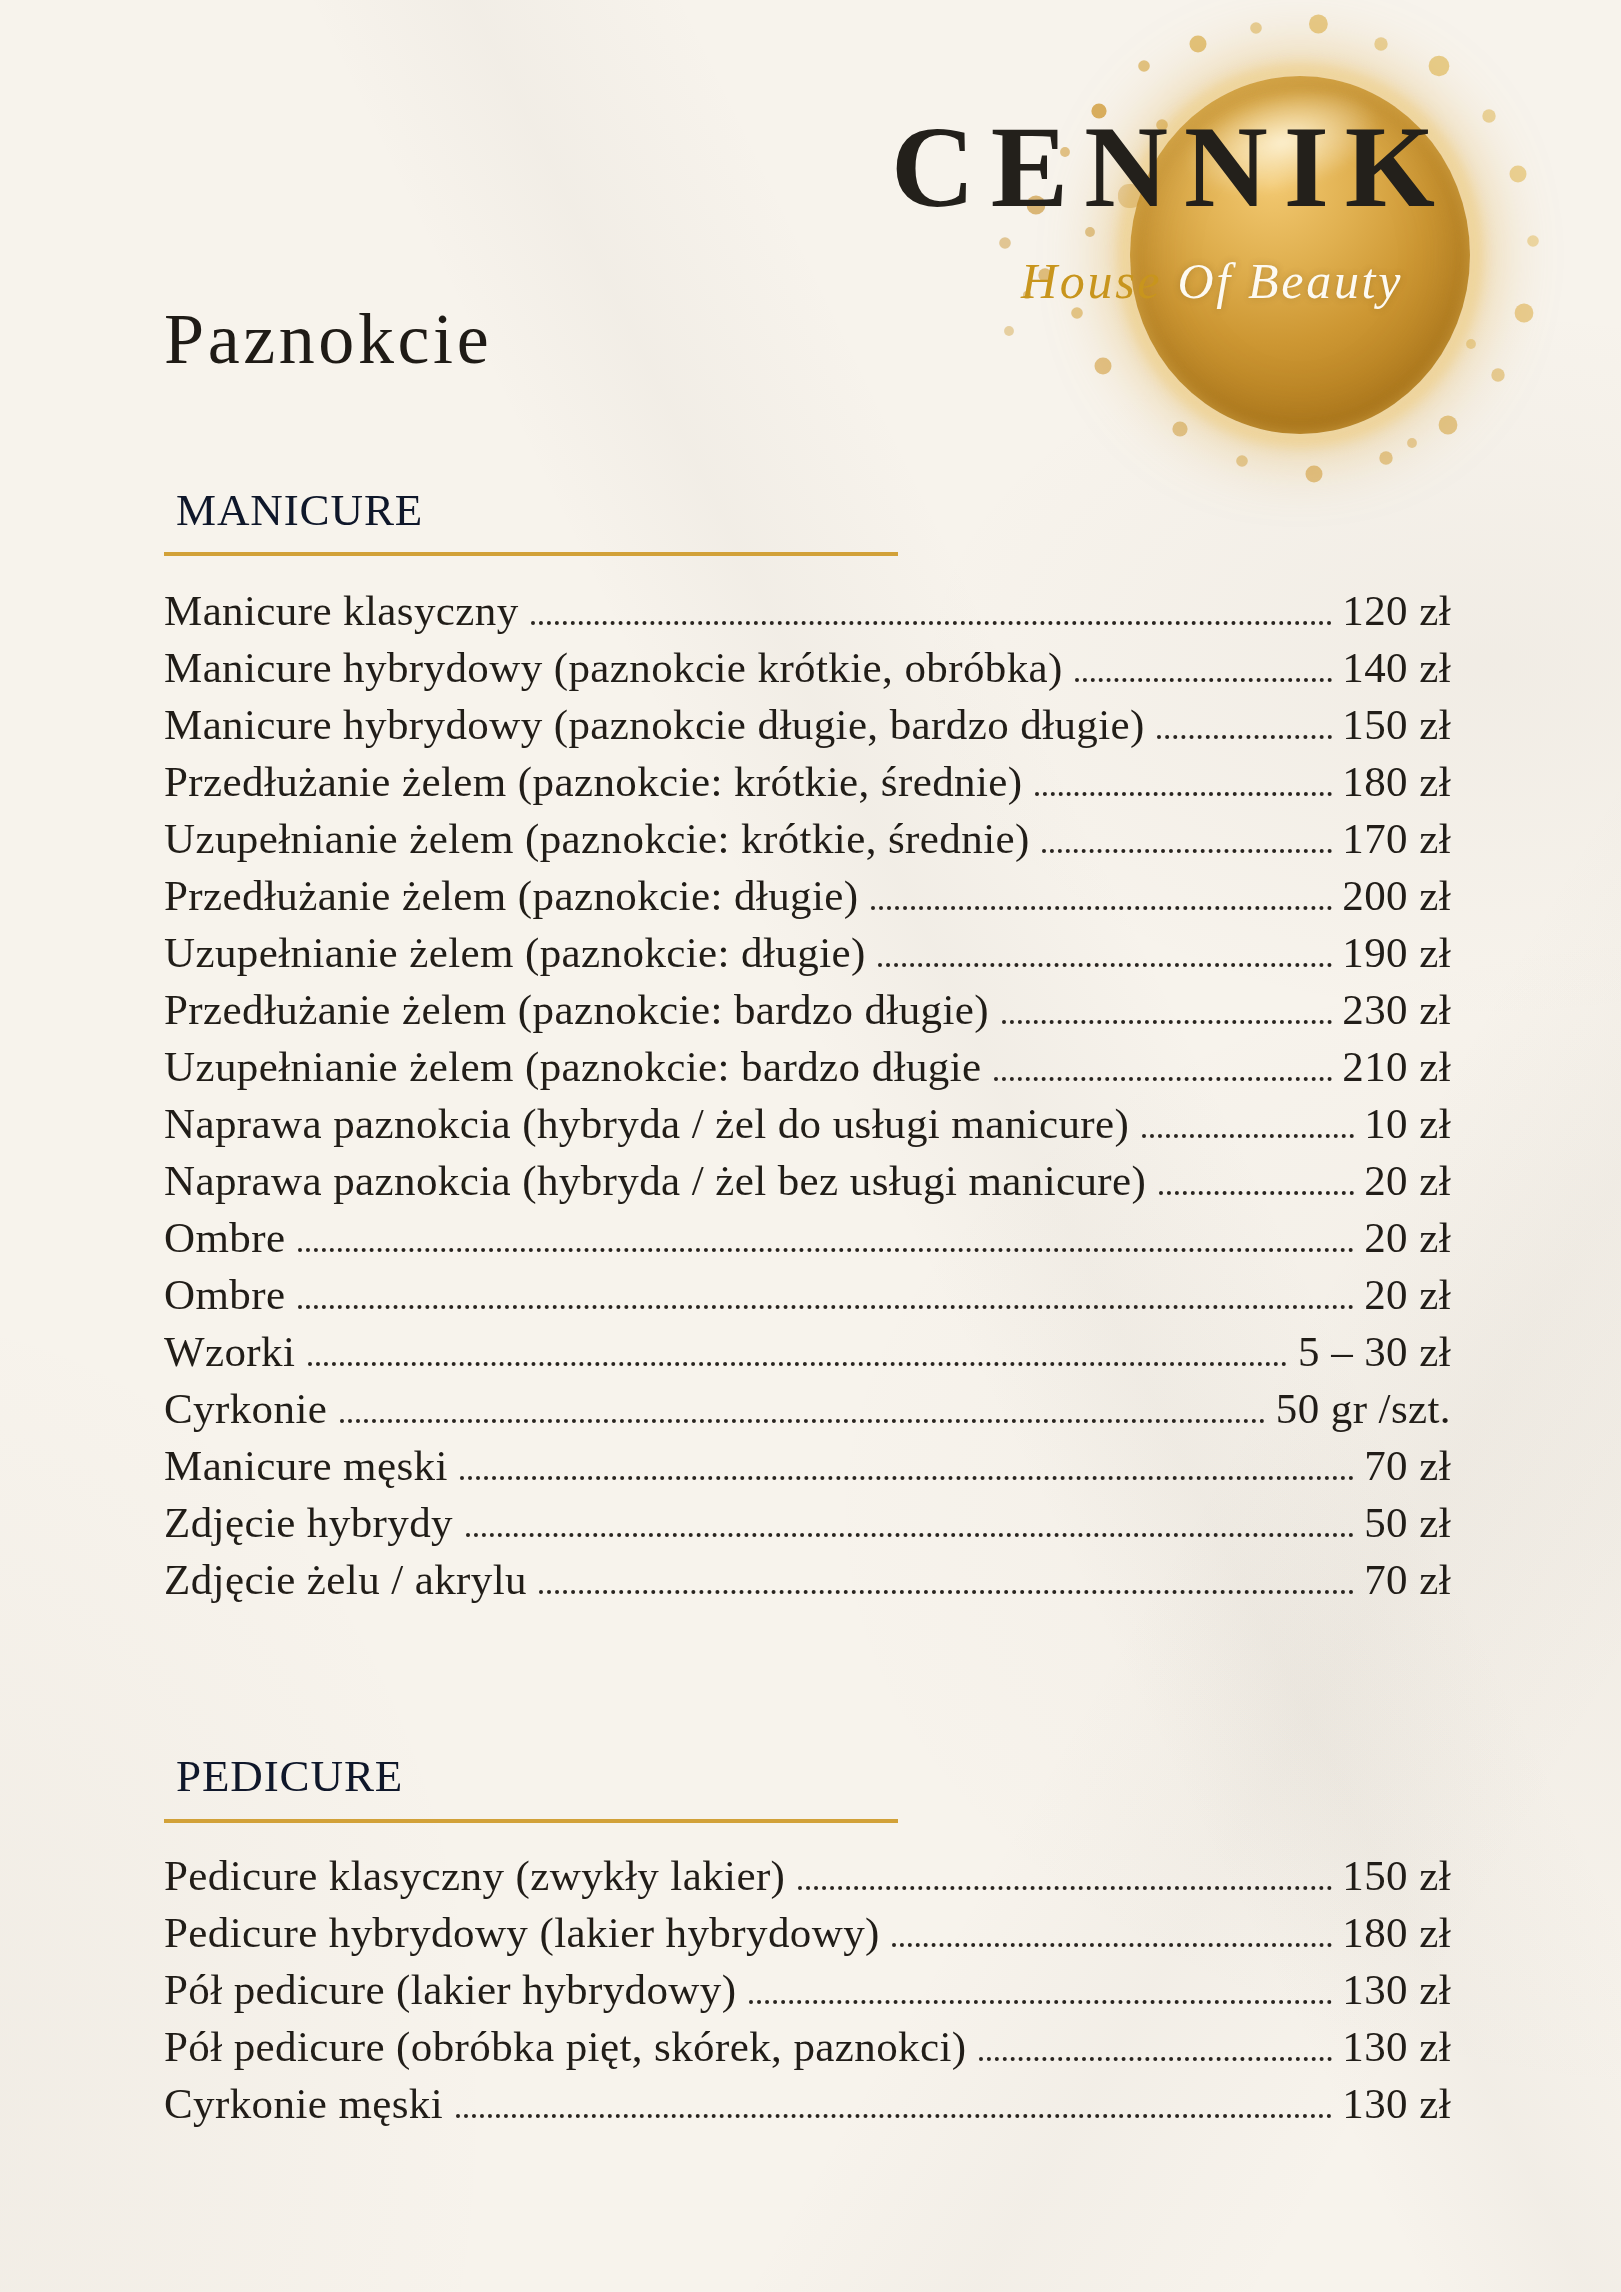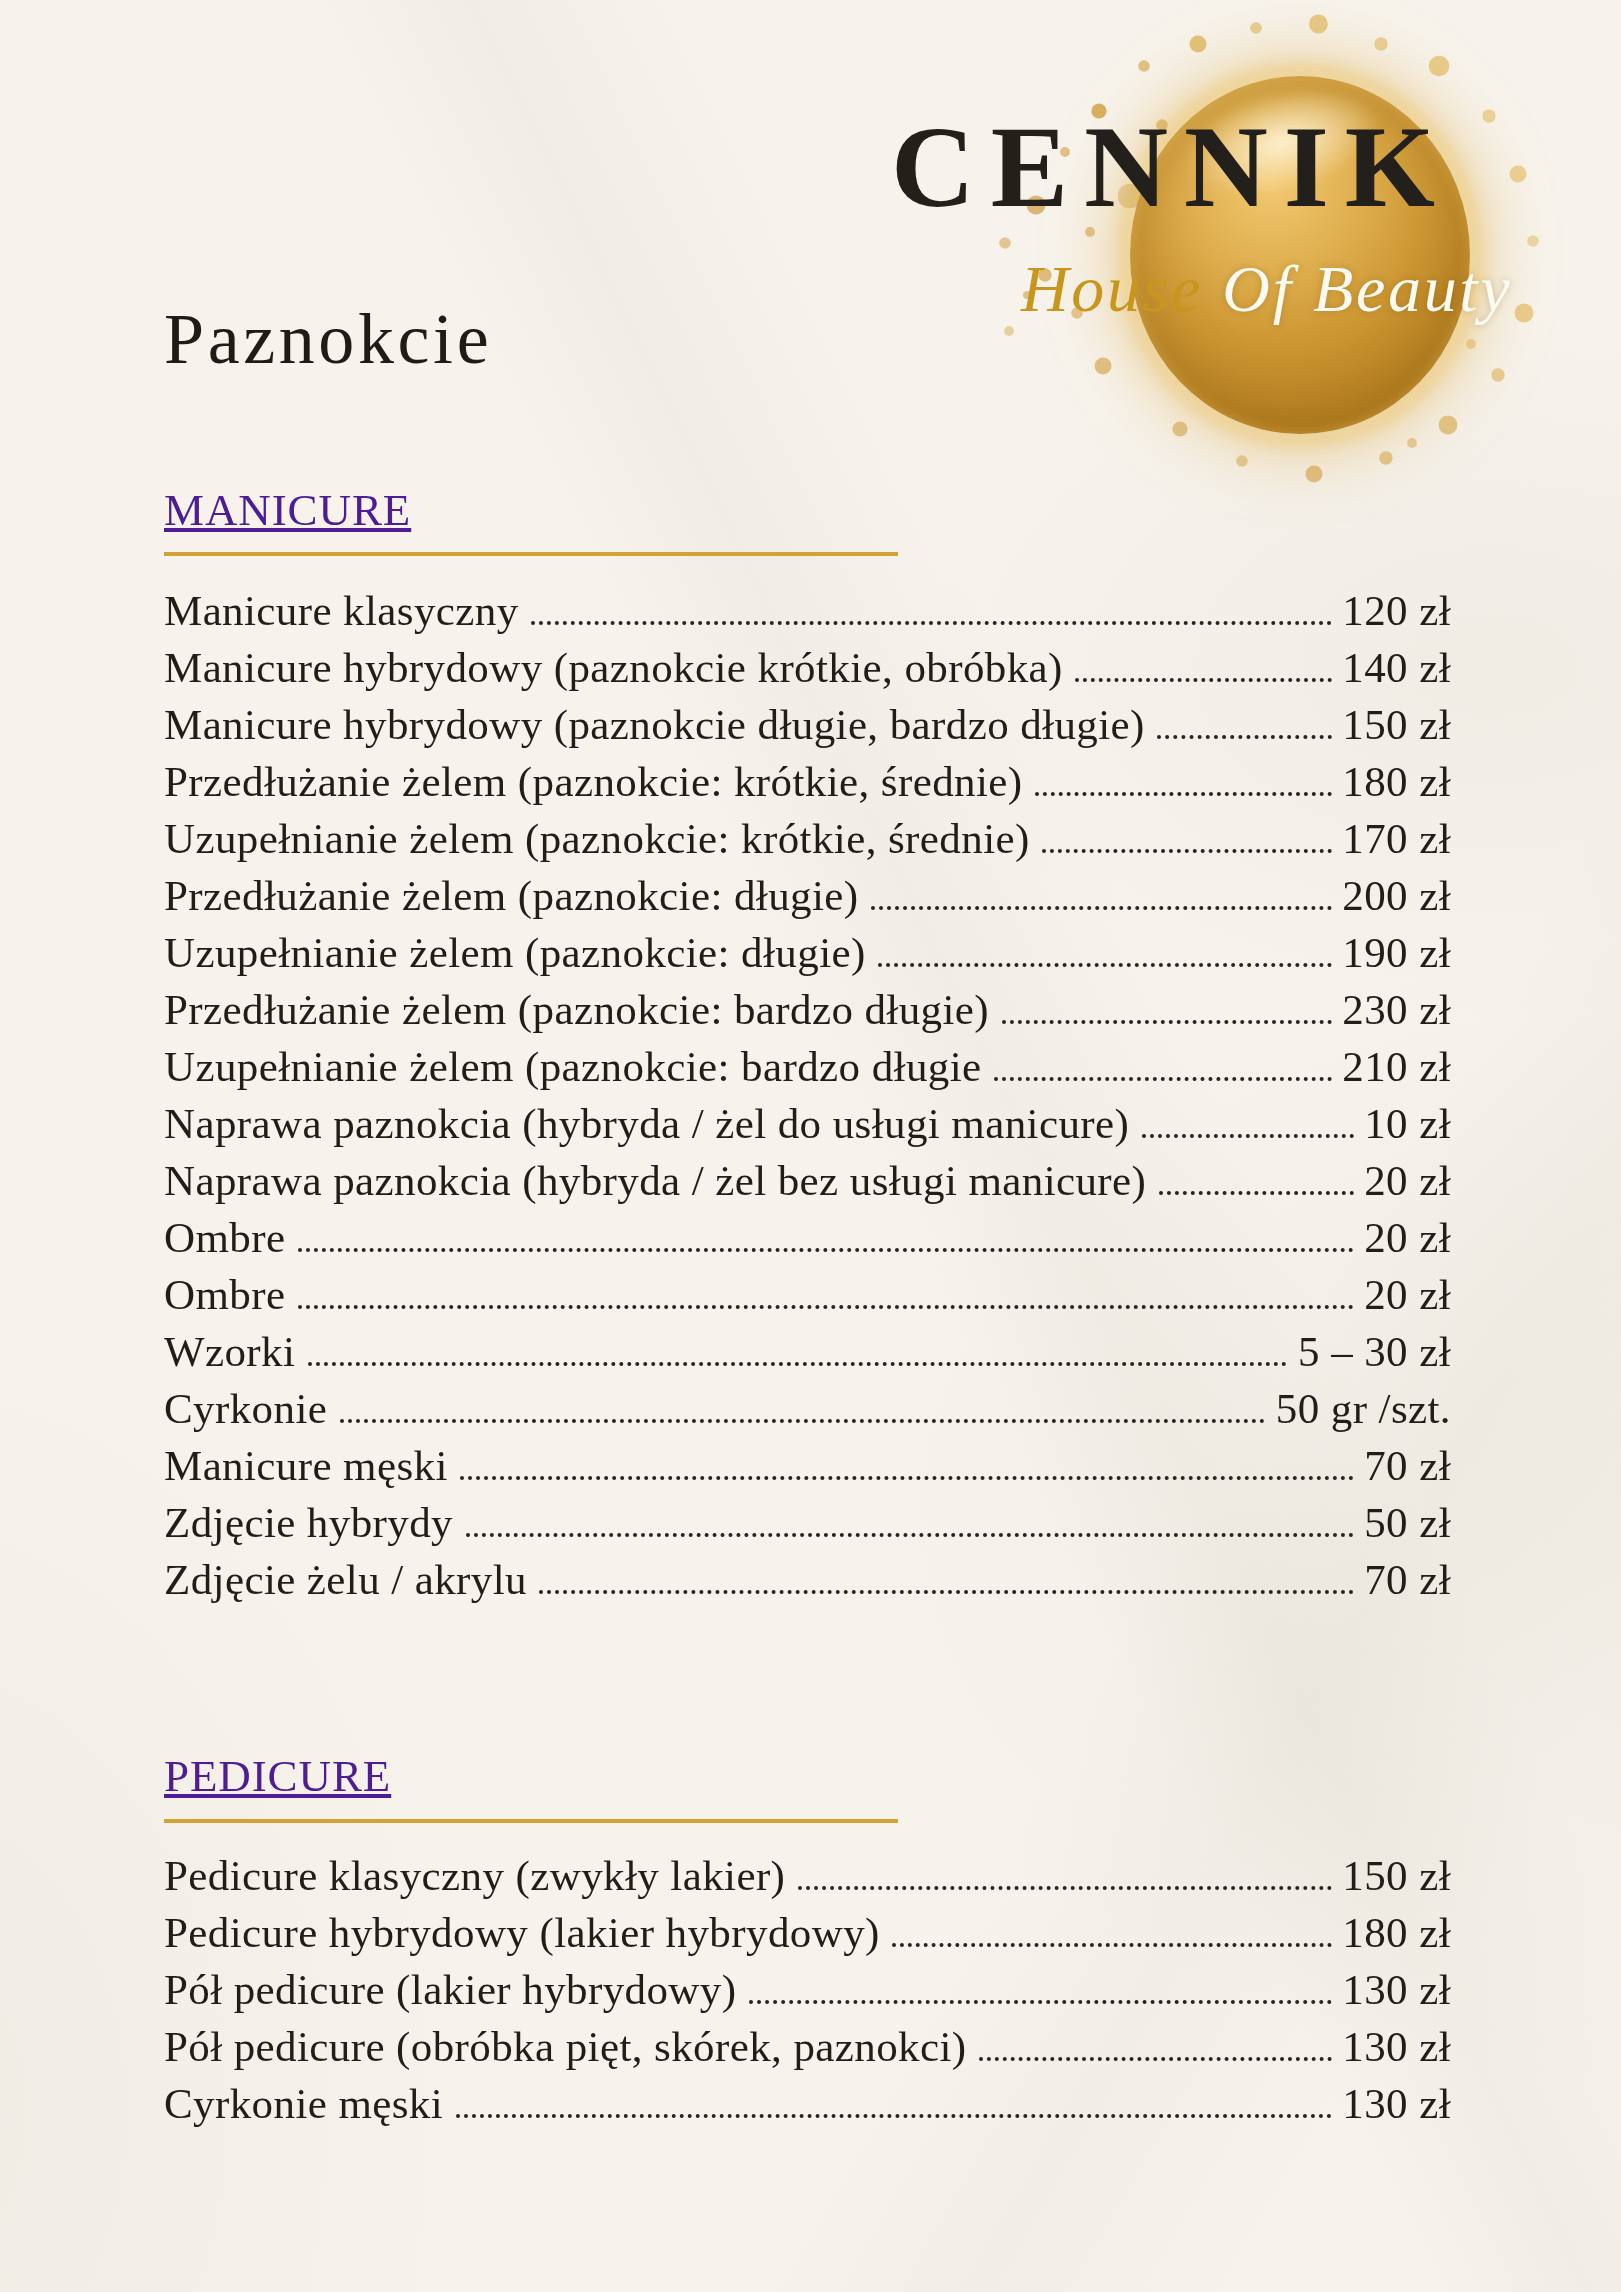--- a/index.html
+++ b/index.html
@@ -65,33 +65,33 @@
      107px 184px 0 0.9px rgba(208,155,50,.45),
      166px 85px 0 0.9px rgba(215,168,62,.45),
      -278px 36px 0 0 rgba(200,145,42,.5);
   }
   .brand{
     position:absolute;left:40px;top:82px;z-index:2;
     font-size:116px;line-height:1;letter-spacing:16px;color:#23201b;font-weight:700;
   }
   .tagline{
     position:absolute;left:170px;top:229px;z-index:3;
-    font-size:66px;line-height:1;font-style:italic;letter-spacing:2.7px;white-space:nowrap;
+    font-size:50px;line-height:1;font-style:italic;letter-spacing:2.7px;white-space:nowrap;
   }
   .tag-accent{color:#c8951d;}
   .tag-rest{color:#fdfaf2;text-shadow:0 0 7.2px rgba(110,75,15,.3);}
 
   
   .title{
     position:absolute;left:164px;top:303px;margin:0;font-weight:400;
     font-size:72px;line-height:1;letter-spacing:3.6px;color:#1f1b16;
   }
   .sec-head{
-    position:absolute;left:164px;margin:0;font-weight:400;
-    font-size:45px;line-height:1;letter-spacing:0.9px;color:#4c1d95;text-decoration:underline;
+    position:absolute;left:176px;margin:0;font-weight:400;
+    font-size:45px;line-height:1;letter-spacing:0.9px;color:#0f172a;
   }
   .m-head{top:488px;}
   .p-head{top:1754px;}
   .rule{position:absolute;left:164px;width:734px;height:3.6px;background:#d2a138;}
   .m-rule{top:552px;}
   .p-rule{top:1819px;}
 
   
   .rows{position:absolute;left:164px;right:170px;}
   .m-rows{top:582px;}

